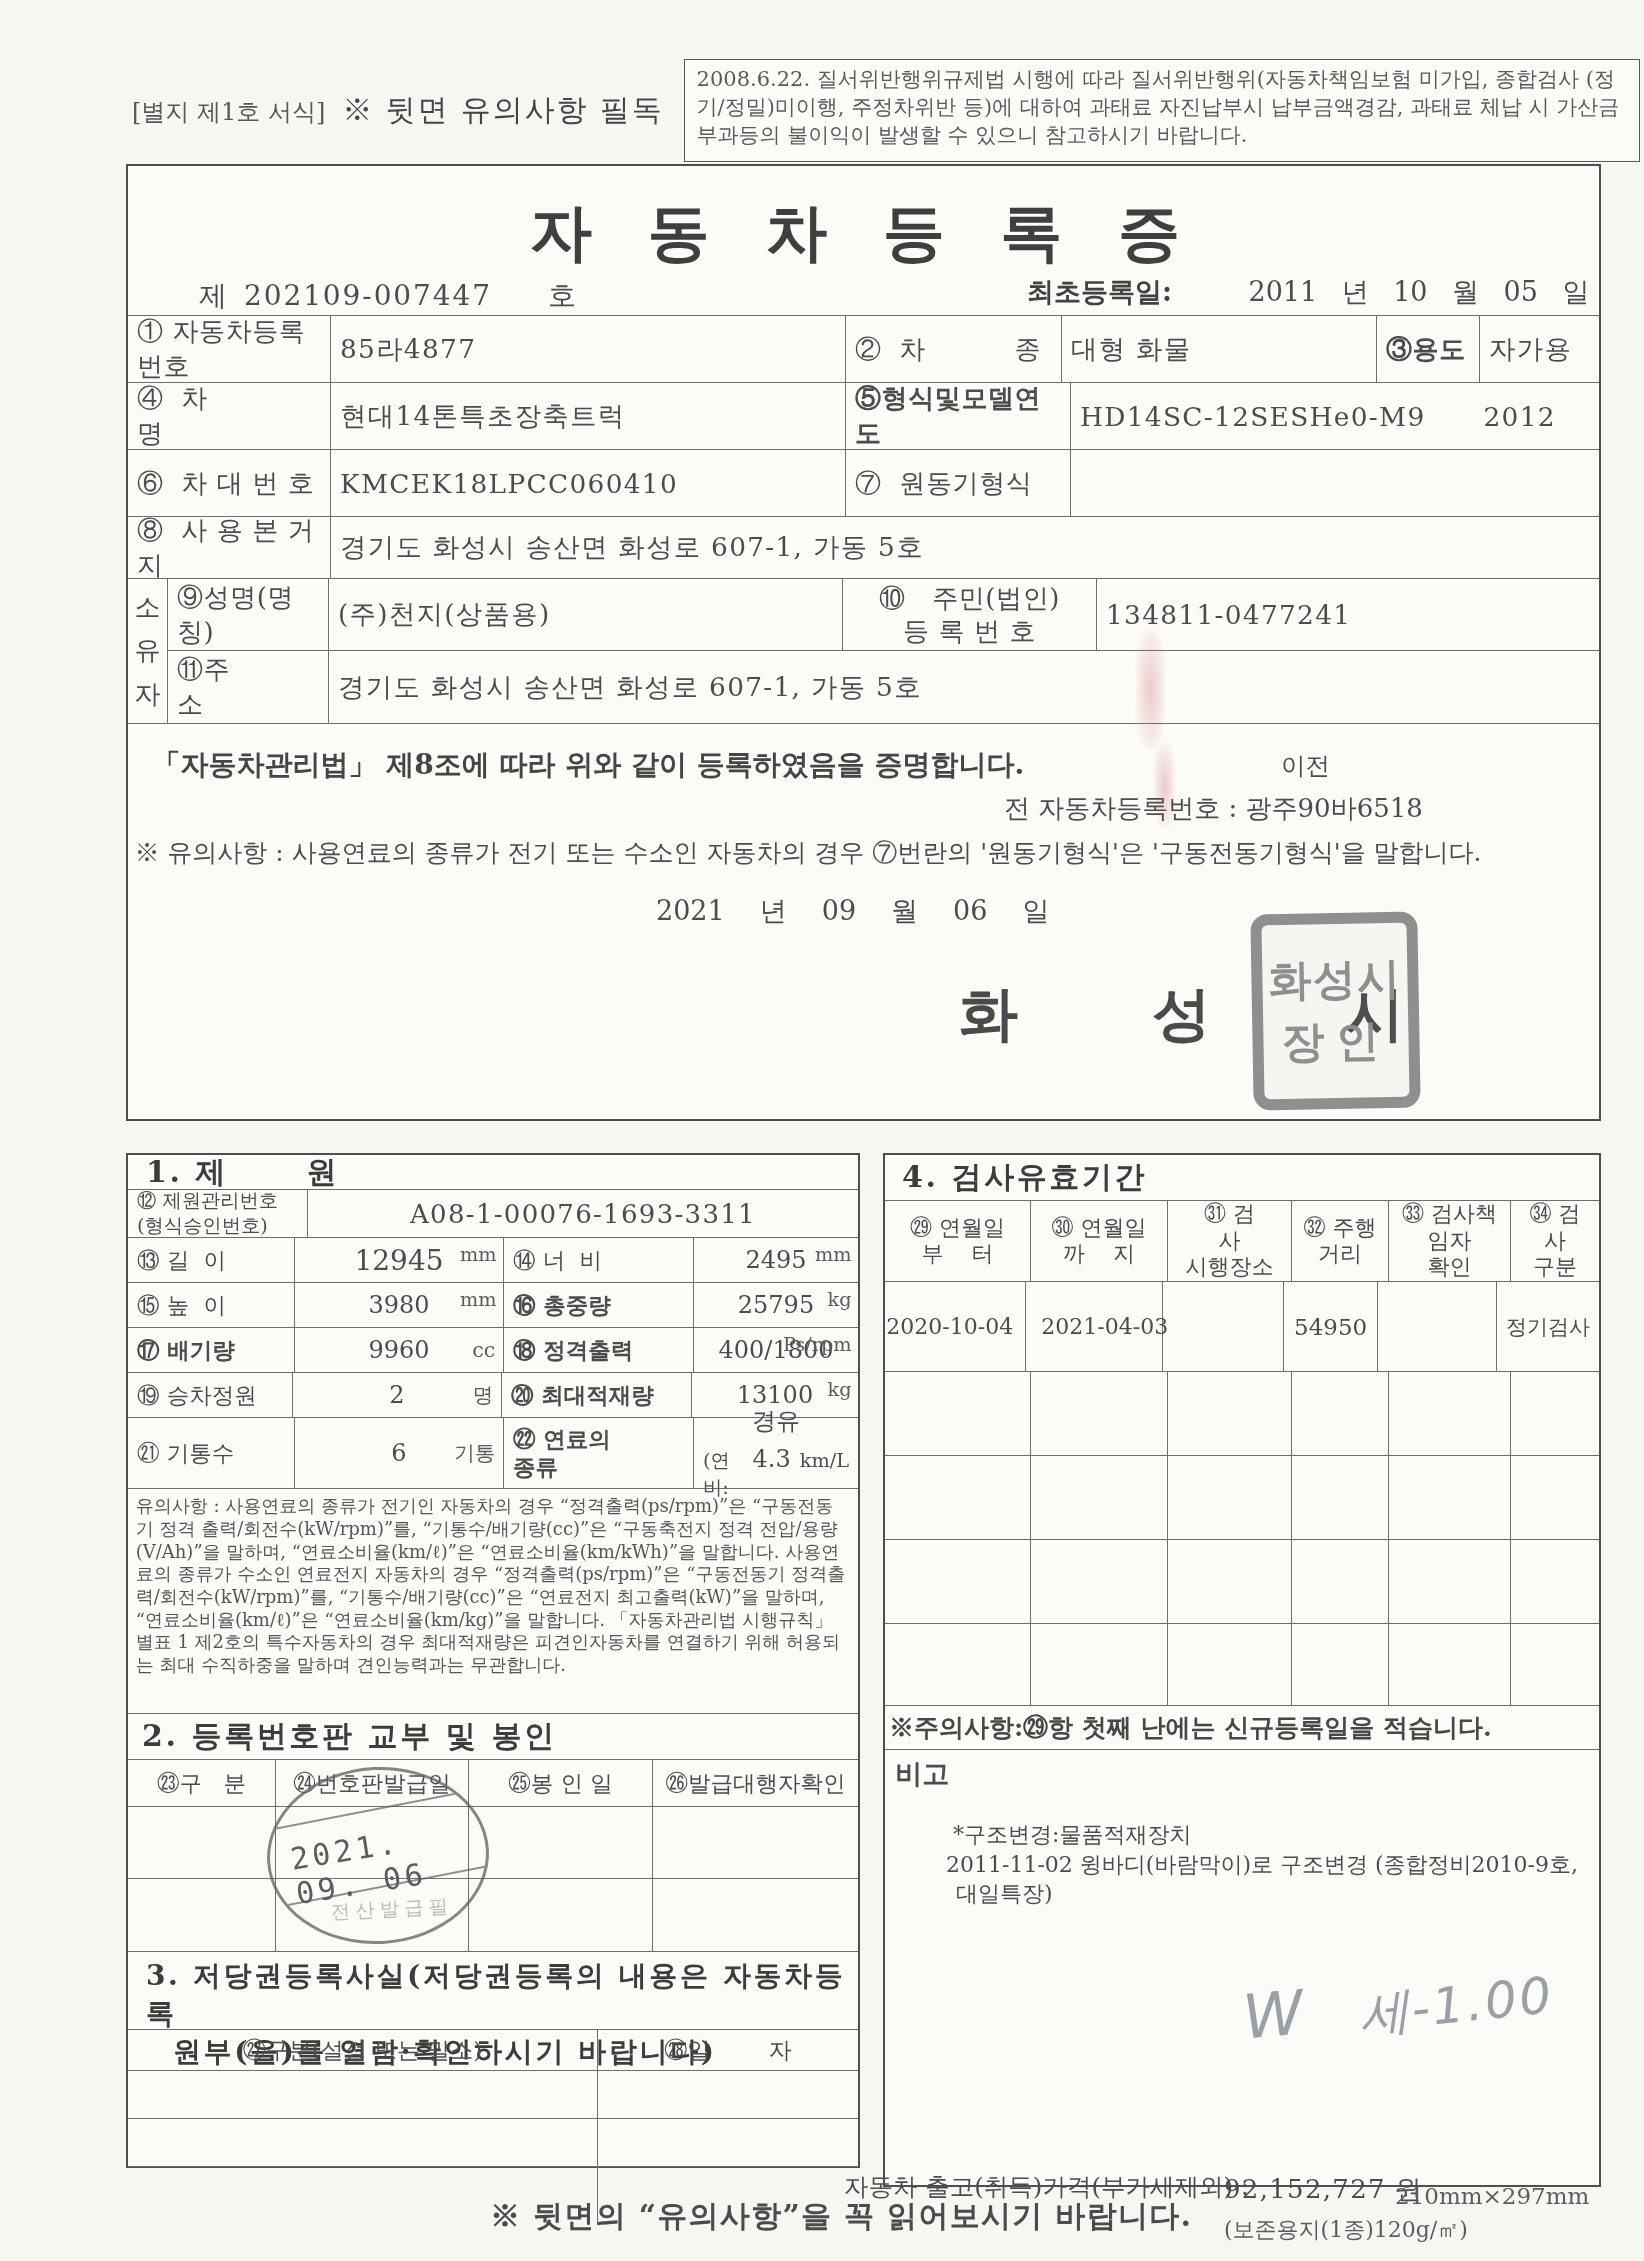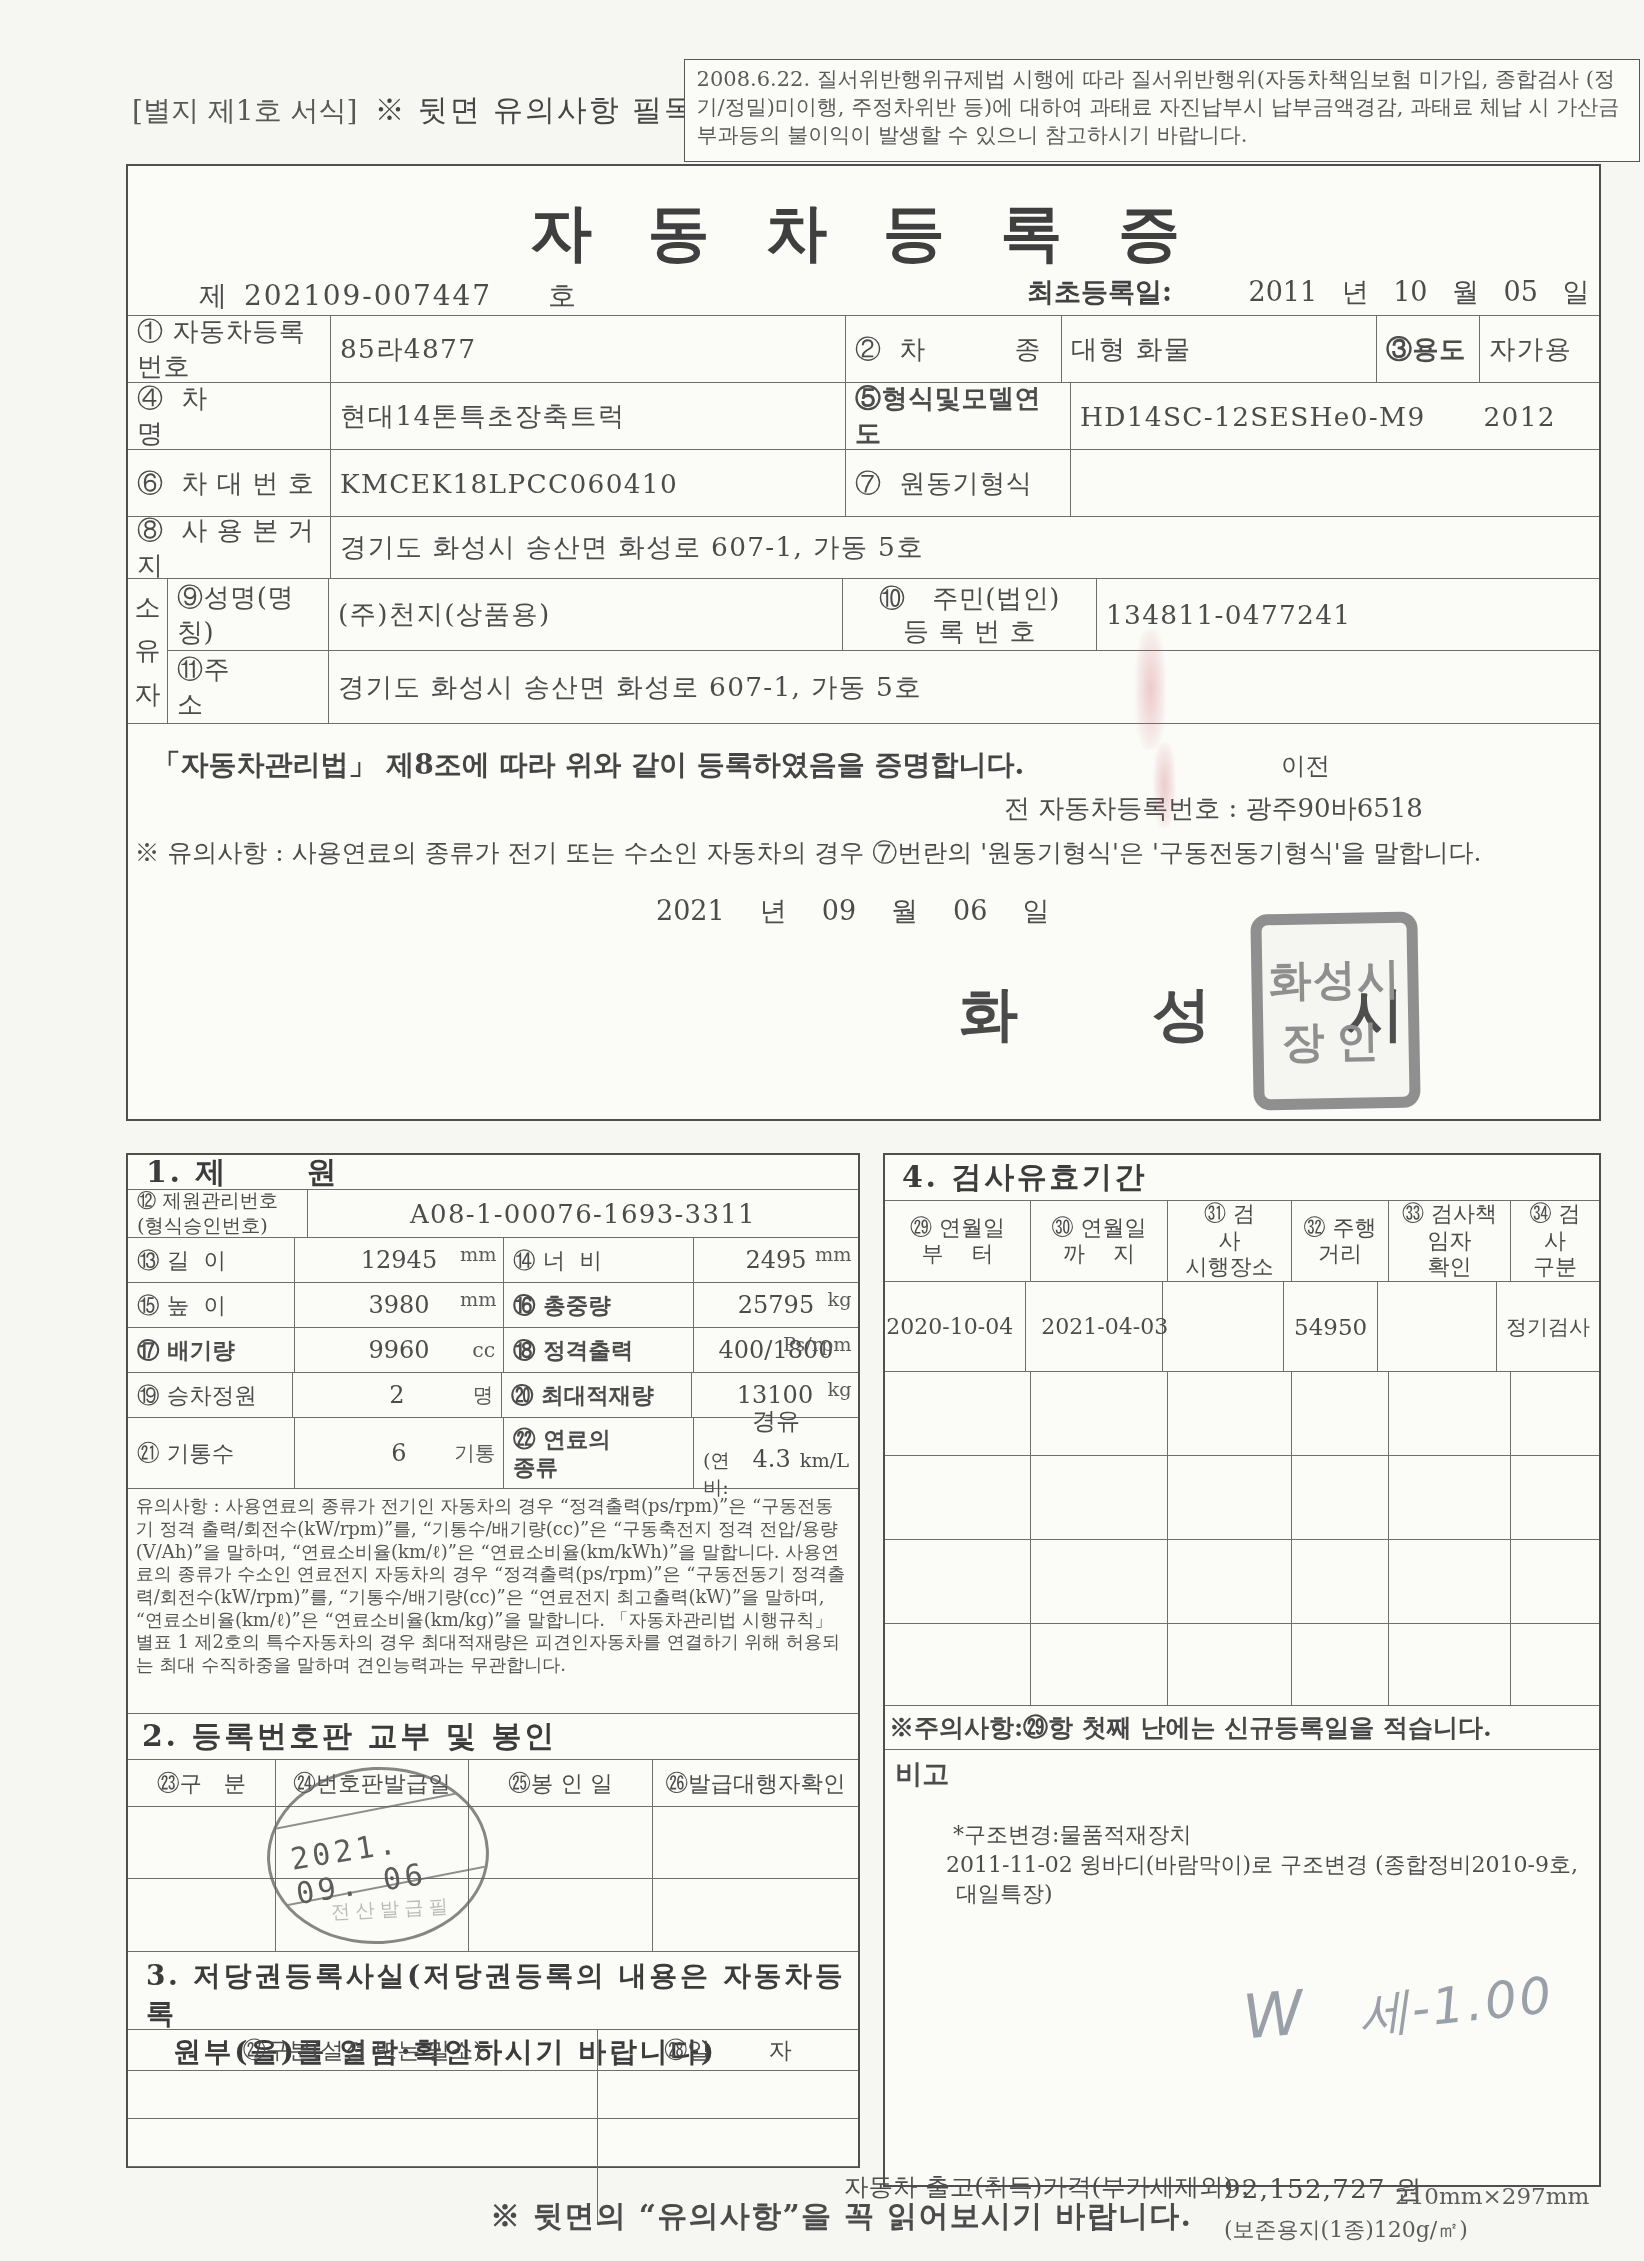--- a/index.html
+++ b/index.html
@@ -31,21 +31,21 @@
   .heading{font-size:30px;font-weight:bold;color:var(--ink-dark);letter-spacing:2.6px}
   .redmark{position:absolute;pointer-events:none;border-radius:40%;
     background:radial-gradient(rgba(196,76,84,.28),rgba(196,76,84,.05) 70%);
     filter:blur(1.3px)}
   .hand{font-family:"DejaVu Sans",sans-serif;color:#9aa0a8;font-style:italic}
 </style>
 </head>
 <body>
 
 <div class="abs" style="left:132px;top:90px;display:flex;gap:17px;align-items:baseline">
-  <span class="ws" style="font-size:28px;color:#585858">[별지 제1호 서식]</span>
+  <span class="ws" style="font-size:24px;color:#585858">[별지 제1호 서식]</span>
   <span class="ws" style="font-size:30px;font-weight:normal;color:#454545;letter-spacing:1.9px">※ 뒷면 유의사항 필독</span>
 </div>
 
 <div class="abs" style="left:684px;top:59px;width:956px;height:103px;border:1.9px solid #575757;background:#fbfbf8;padding:6.4px 11.6px">
   <div class="ws" style="font-size:21px;line-height:1.33;color:#5a5a5a">2008.6.22. 질서위반행위규제법 시행에 따라 질서위반행위(자동차책임보험 미가입, 종합검사 (정기/정밀)미이행, 주정차위반 등)에 대하여 과태료 자진납부시 납부금액경감, 과태료 체납 시 가산금부과등의 불이익이 발생할 수 있으니 참고하시기 바랍니다.</div>
 </div>
 
 <div class="abs bx" style="left:126px;top:164px;width:1475px;height:957px">
 
   <div class="abs" style="left:0;top:24.5px;width:100%;text-align:center;font-size:62px;font-weight:bold;color:#3f3f3f;letter-spacing:17px">자  동  차  등  록  증</div>
@@ -191,21 +191,21 @@
     <div class="cell noR ctr" style="flex:1;height:100%">
         <span class="ws" style="font-size:26px;letter-spacing:1.3px">A08-1-00076-1693-3311</span>
       </div>
   </div>
 
   <div style="display:flex;height:45px;border-bottom:1.3px solid var(--line)">
     <div class="cell" style="width:167px">
         <span class="ws" style="font-size:22.5px">⑬ 길  이</span>
       </div>
     <div class="cell ctr" style="width:209px">
-        <span style="font-size:24px">12945</span>
+        <span style="font-size:28px">12945</span>
         <span class="unit">mm</span>
       </div>
     <div class="cell" style="width:190px">
         <span class="ws" style="font-size:22.5px">⑭ 너  비</span>
       </div>
     <div class="cell noR ctr" style="flex:1">
         <span style="font-size:24px">2495</span>
         <span class="unit">mm</span>
       </div>
   </div>

